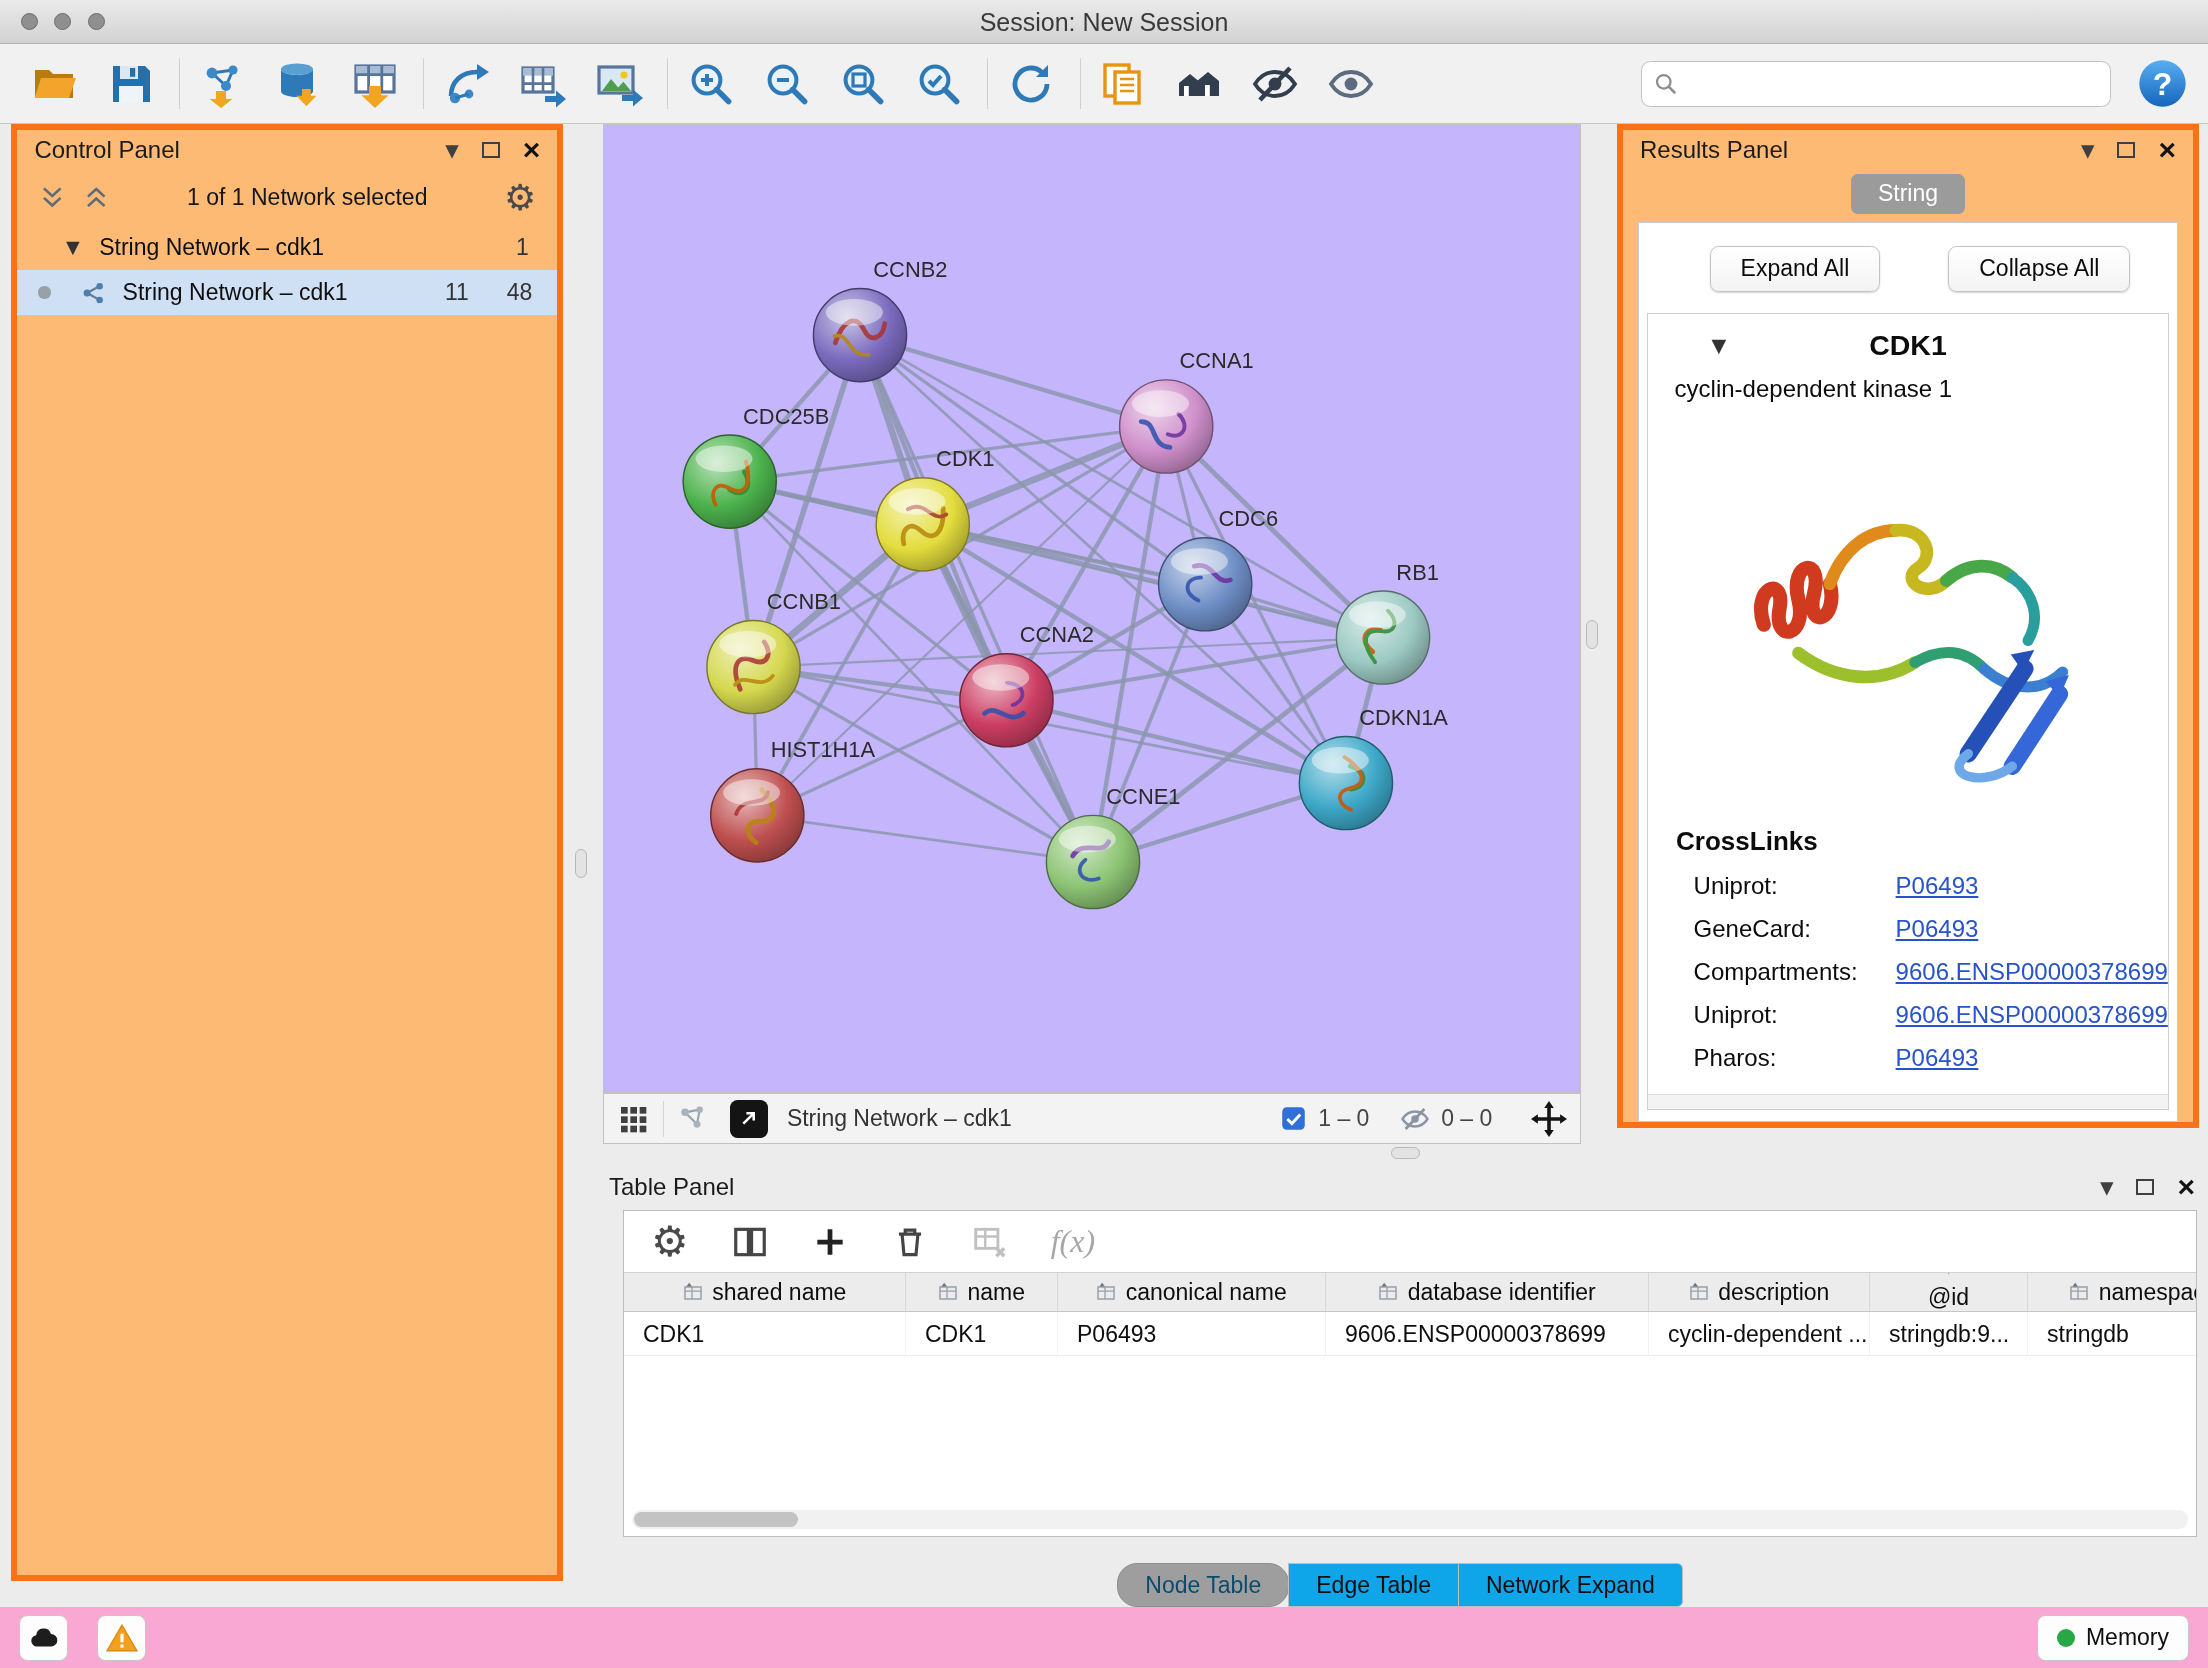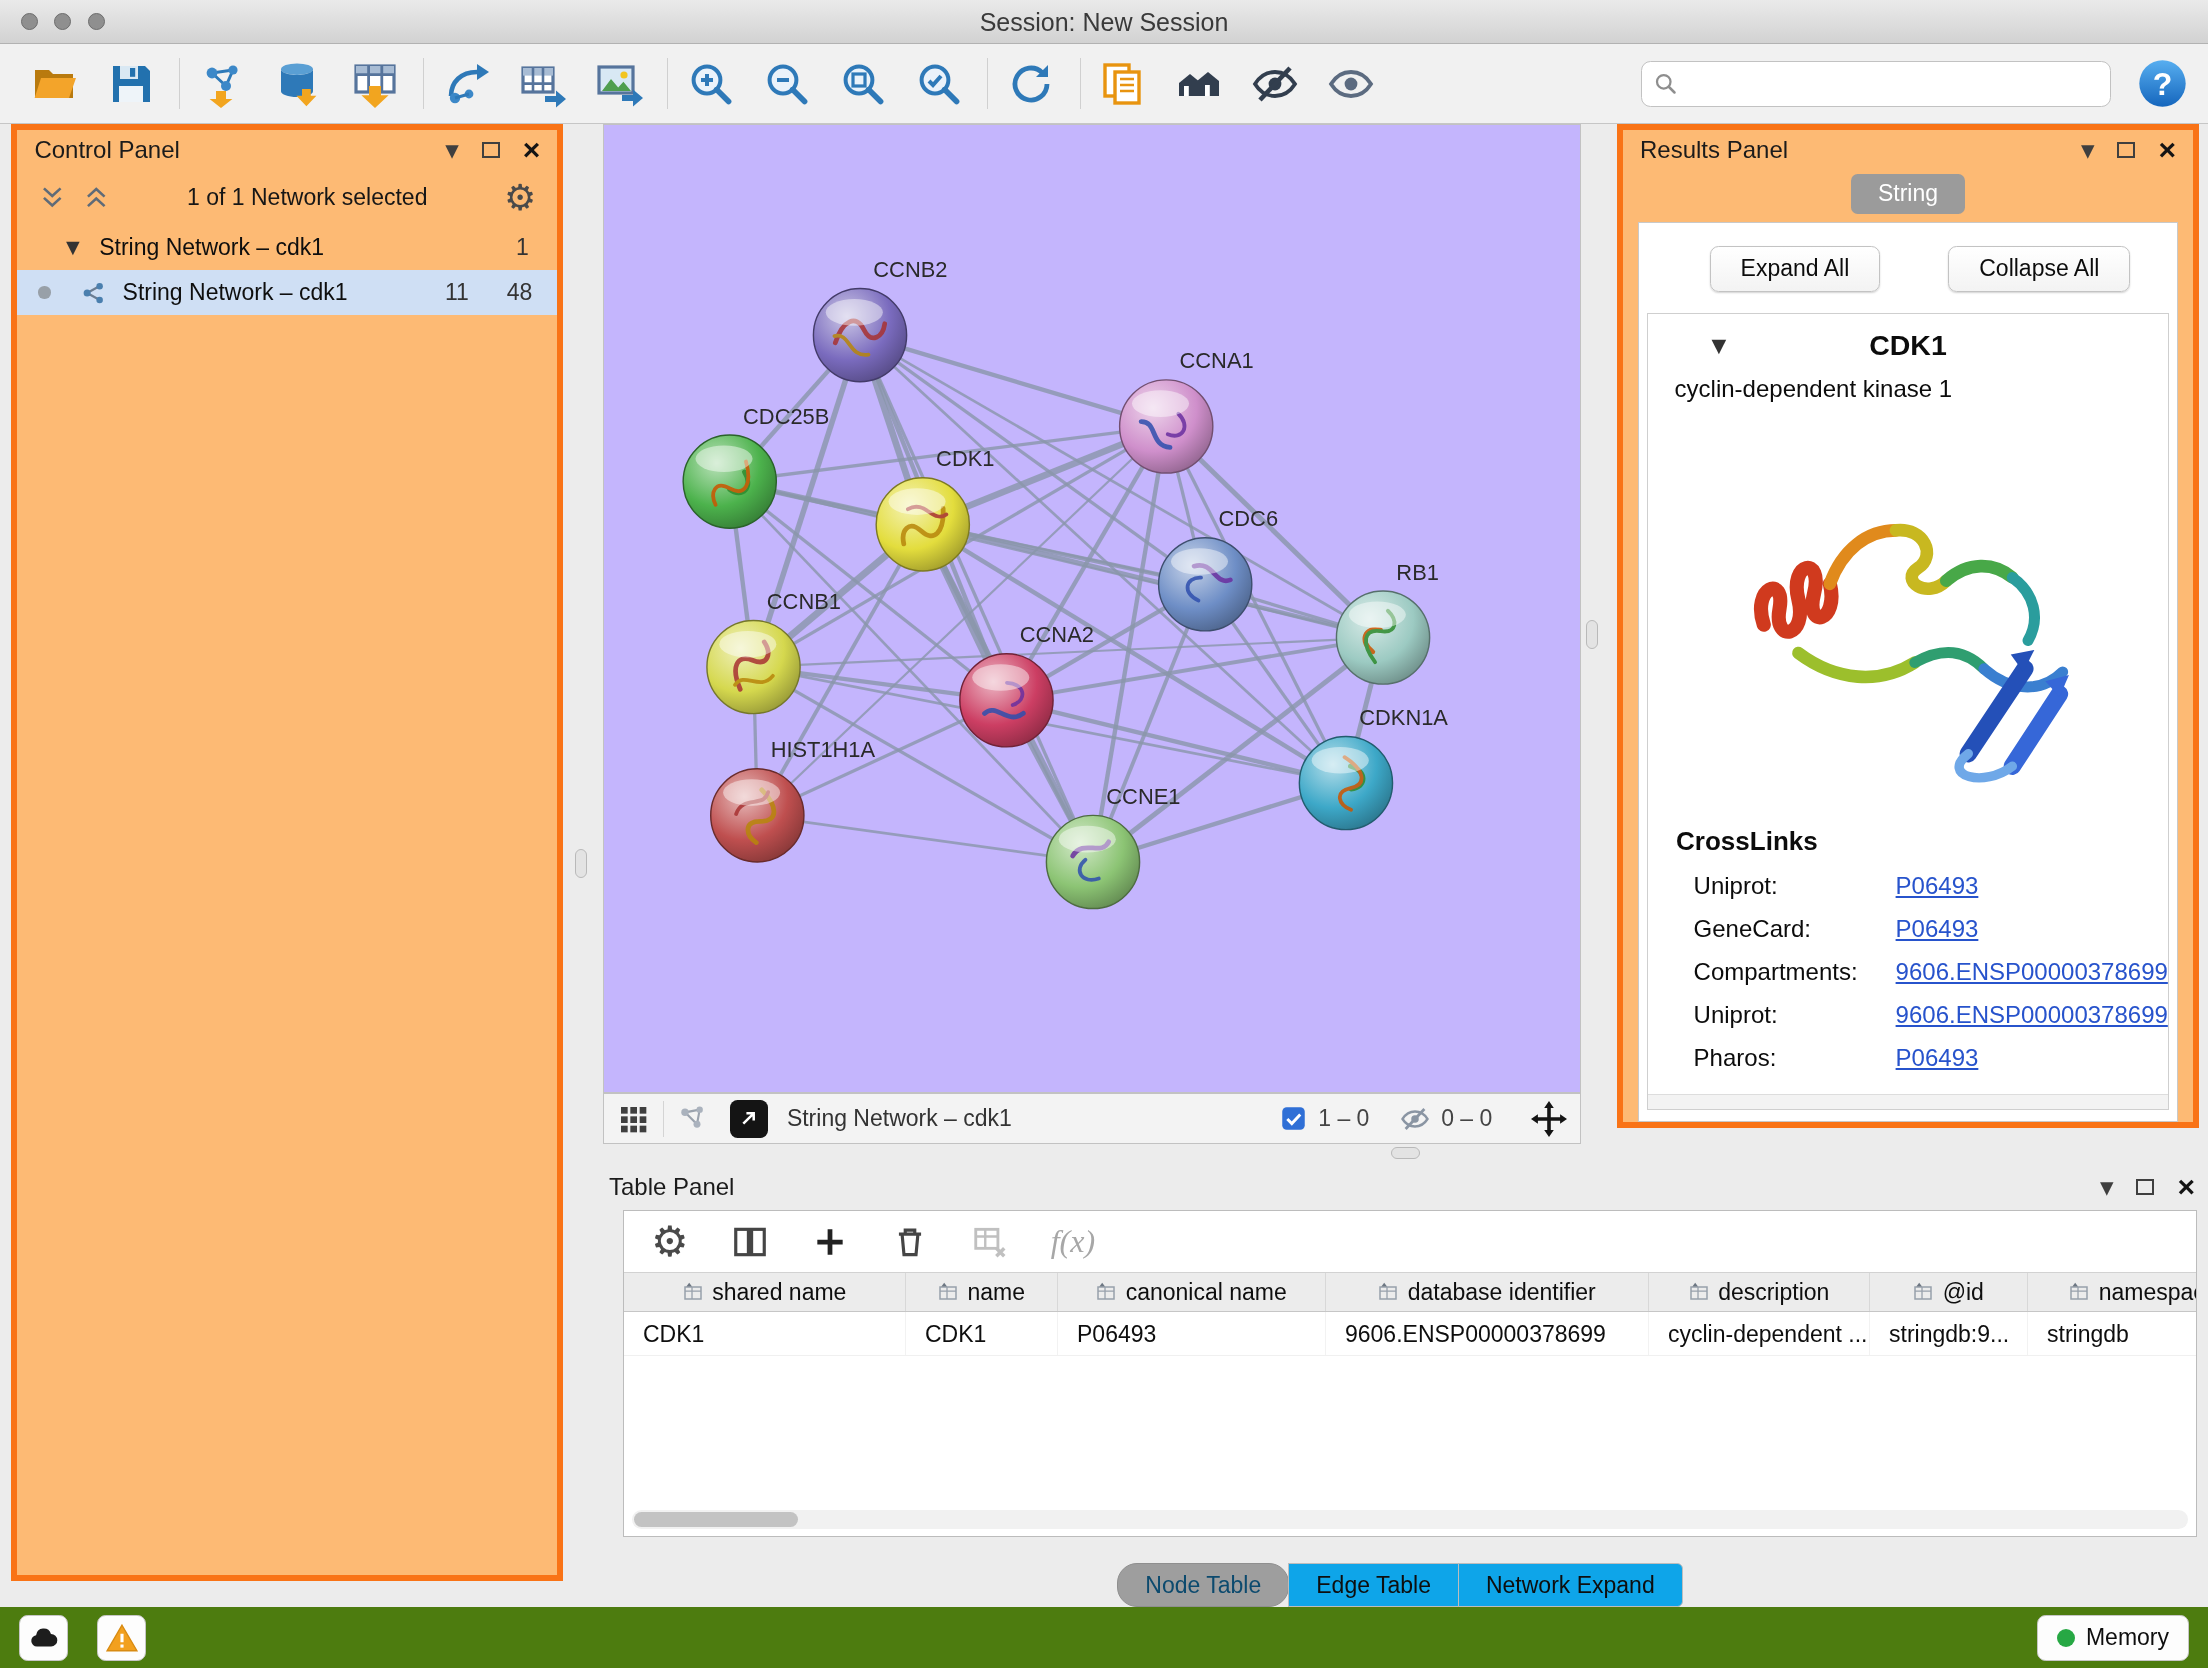--- a/index.html
+++ b/index.html
@@ -109,21 +109,21 @@
   .hscroll { position:absolute; left:7.6px; right:7.6px; bottom:6.7px; height:19px; background:#f1f1f1; border-radius:9.5px; }
   .hthumb { position:absolute; left:2.9px; top:1.9px; width:164px; height:15px; background:#c3c3c3; border-radius:7.6px; }
   .tp-tabs { position:absolute; left:590px; top:1563px; width:1619px; display:flex; justify-content:center; }
   .ttab { font-size:23px; padding:7.6px 27px; background:#0ea5e9; border:1px solid #bdbdbd;
     color:#0e0e0e; margin-right:-1px; }
   .ttab:first-child { border-radius:5.7px 0 0 5.7px; }
   .ttab:last-child { border-radius:0 5.7px 5.7px 0; }
   .ttab.sel { background:#9e9e9e; color:#0c4a6e; border-color:#8f8f8f;border-radius:20px; }
 
   
-  .statusbar { position:absolute; left:0; top:1607px; width:2208px; height:61px; background:#4d7c0f; }
+  .statusbar { position:absolute; left:0; top:1607px; width:2208px; height:61px; background:#f9a8d4; }
   .sb-btn { position:absolute; top:7.6px; width:49px; height:46px; background:#fdfdfd;
     border:1px solid #c6c6c6; border-radius:8.6px; display:flex; align-items:center; justify-content:center; }
   .memory-btn { position:absolute; right:19px; top:7.6px; height:46px; background:#fdfdfd;
     border:1px solid #c6c6c6; border-radius:8.6px; display:flex; align-items:center; gap:11.4px;
     padding:0 19px; font-size:23px; color:#0e0e0e; }
   .mem-dot { width:18px; height:18px; border-radius:50%; background:#27a844; }
 
   
   .handle { position:absolute; background:#e3e3e3; border:1px solid #b9b9b9; border-radius:6.7px; }
 </style>
@@ -722,21 +722,21 @@
         <span>database identifier</span>
       </div>
       <div class="th" style="width: 221px;">
         <svg width="20" height="20" viewBox="0 0 20 20">
           <rect x="2" y="5" width="16" height="12" fill="none" stroke="#97a0ab" stroke-width="1.5"></rect>
           <path d="M2 9.2h16M9 5v12" stroke="#97a0ab" stroke-width="1.3"></path>
           <path d="M6.2 0.8l2.8 3.6H3.4z" fill="#6c7682"></path>
         </svg>
         <span>description</span>
       </div>
-      <div class="th" style="width: 158px;">
+      <div class="th" style="width: 158px; flex-direction: column;">
         <svg width="20" height="20" viewBox="0 0 20 20">
           <rect x="2" y="5" width="16" height="12" fill="none" stroke="#97a0ab" stroke-width="1.5"></rect>
           <path d="M2 9.2h16M9 5v12" stroke="#97a0ab" stroke-width="1.3"></path>
           <path d="M6.2 0.8l2.8 3.6H3.4z" fill="#6c7682"></path>
         </svg>
         <span>@id</span>
       </div>
       <div class="th" style="width: 219px;">
         <svg width="20" height="20" viewBox="0 0 20 20">
           <rect x="2" y="5" width="16" height="12" fill="none" stroke="#97a0ab" stroke-width="1.5"></rect>

